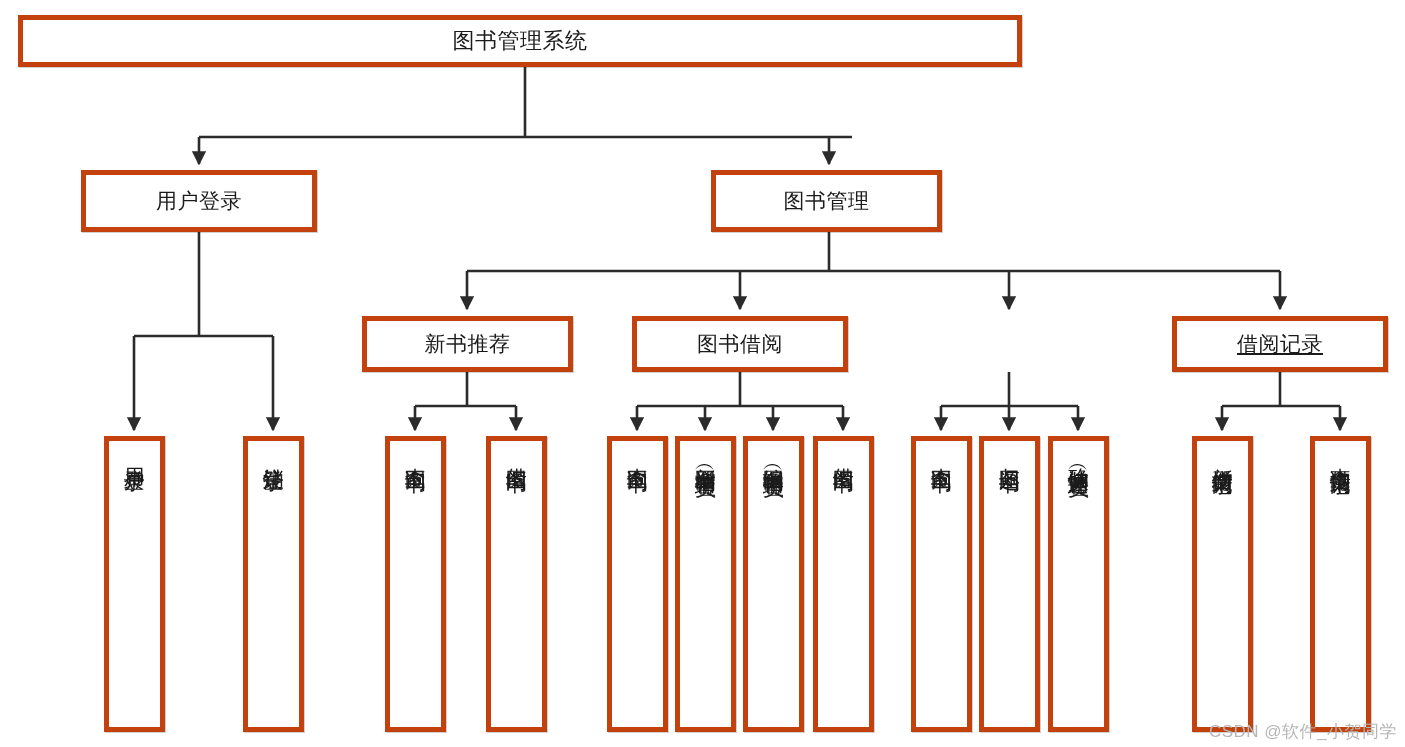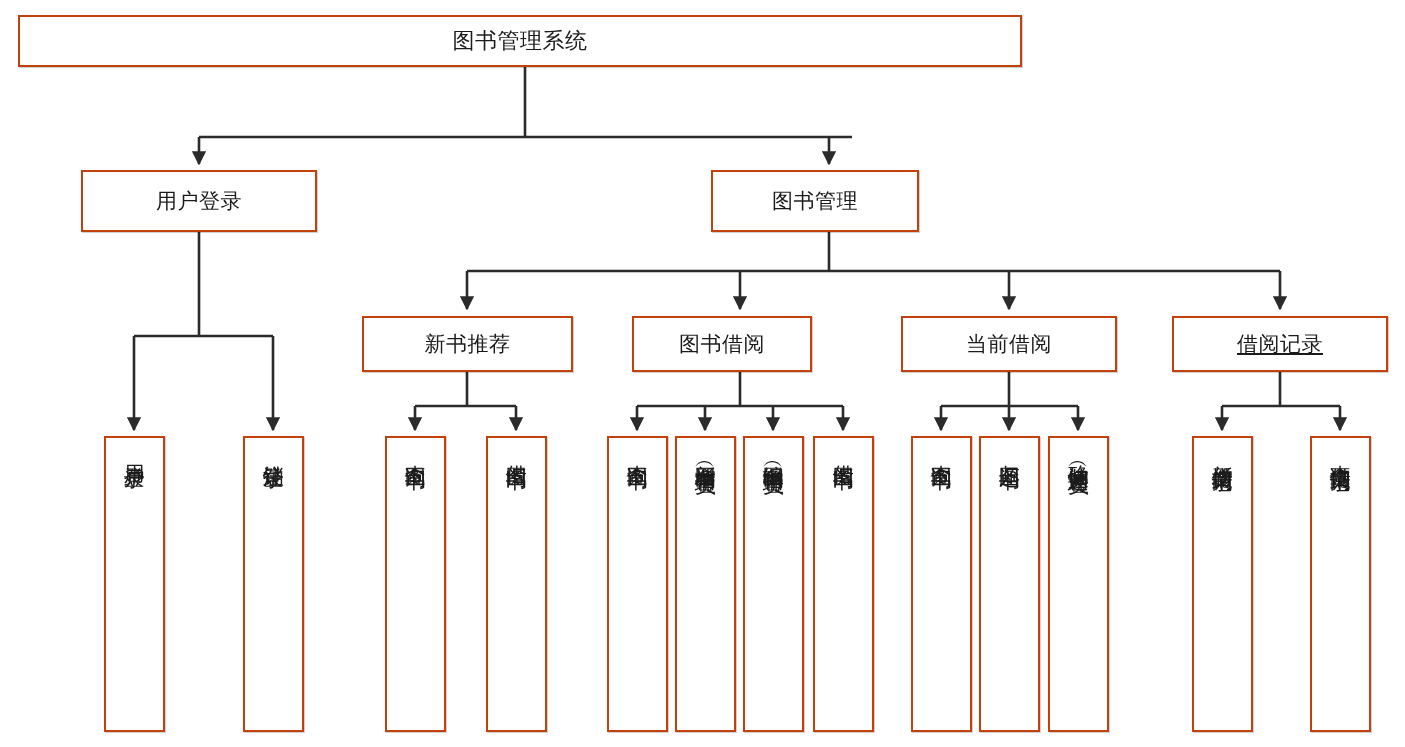--- a/index.html
+++ b/index.html
@@ -22,21 +22,21 @@
     position: absolute;
     left: 0;
     top: 0;
     width: 1405px;
     height: 747px;
     pointer-events: none;
   }
   .node {
     position: absolute;
     box-sizing: border-box;
-    border: 2px solid #c2410c;
+    border: 5px solid #c2410c;
     background: #ffffff;
     display: flex;
     align-items: center;
     justify-content: center;
     color: #1b1b1b;
     box-shadow: 1px 1px 0 rgba(0,0,0,0.18);
   }
   .node .label {
     text-align: center;
     line-height: 1.08;
@@ -128,32 +128,29 @@
     </g>
   </svg>
 
   <div class="node root horiz" style="left:18px; top:15px; width:1004px; height:52px;">
     <span class="label">图书管理系统</span>
   </div>
 
   <div class="node horiz" style="left:81px; top:170px; width:236px; height:62px;">
     <span class="label">用户登录</span>
   </div>
-  <div class="node horiz" style="left:711px; top:170px; width:208px; height:62px;">
+  <div class="node horiz" style="left:711px; top:170px; width:231px; height:62px;">
     <span class="label">图书管理</span>
   </div>
 
   <div class="node horiz" style="left:362px; top:316px; width:211px; height:56px;justify-content:center;">
     <span class="label">新书推荐</span>
   </div>
-  <div class="node horiz" style="left:632px; top:316px; width:180px; height:56px;">
+  <div class="node horiz" style="left:632px; top:316px; width:216px; height:56px;">
     <span class="label">图书借阅</span>
-  </div>
-  <div class="node horiz" style="left:901px; top:316px; width:216px; height:56px;">
-    <span class="label">当前借阅</span>
   </div>
   <div class="node horiz" style="left:1172px; top:316px; width:216px; height:56px;text-decoration:underline;">
     <span class="label">借阅记录</span>
   </div>
 
   <div class="node vert" style="left:104px; top:436px; width:61px; height:296px;">
     <span class="label">用户登录</span>
   </div>
   <div class="node vert" style="left:243px; top:436px; width:61px; height:296px;">
     <span class="label">注销登录</span>
@@ -189,14 +186,15 @@
     <span class="label">确认归还（管理员）</span>
   </div>
 
   <div class="node vert" style="left:1192px; top:436px; width:61px; height:296px;">
     <span class="label">新增借阅记录</span>
   </div>
   <div class="node vert" style="left:1310px; top:436px; width:61px; height:296px;">
     <span class="label">查询借阅记录</span>
   </div>
 
+  <div class="watermark">CSDN @软件_小贺同学</div>
 
 </div>
 
 </body></html>

